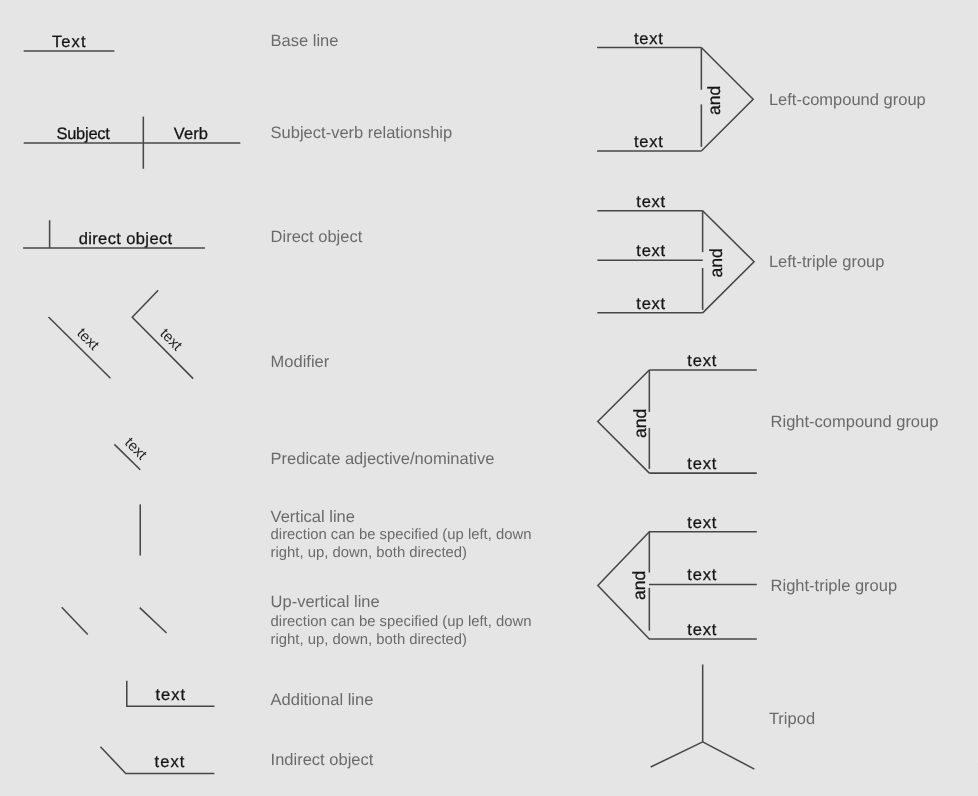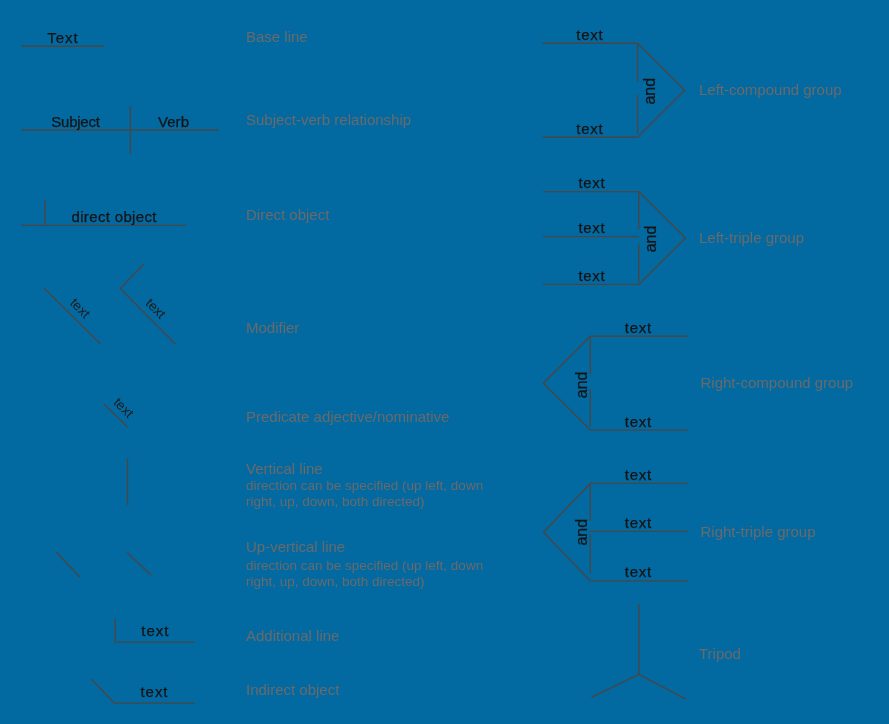--- a/index.html
+++ b/index.html
@@ -1,16 +1,16 @@
 <!DOCTYPE html>
 <html><head>
 <meta charset="utf-8">
 <style>
 html,body{margin:0;padding:0;background:#ffffff;}
-#page{position:relative;width:889px;height:724px;background:#0369a1;overflow:hidden;}
+#page{position:relative;width:889px;height:724px;background:#e5e5e5;overflow:hidden;}
 svg{position:absolute;top:0;left:0;}
 .shape{stroke:#474747;stroke-width:1.4;fill:none;}
 .st{font-family:"Liberation Sans",sans-serif;font-size:15px;fill:#141414;stroke:#141414;stroke-width:0.25;}
 .lbl{font-family:"Liberation Sans",sans-serif;font-size:15px;fill:#6a6a6a;}
 .dsc{font-family:"Liberation Sans",sans-serif;font-size:13.5px;fill:#6a6a6a;}
 .rot{font-family:"Liberation Sans",sans-serif;font-size:13.5px;fill:#1c1c1c;}
 .andt{font-family:"Liberation Sans",sans-serif;font-size:16px;fill:#141414;stroke:#141414;stroke-width:0.2;}
 </style>
 </head>
 <body>

